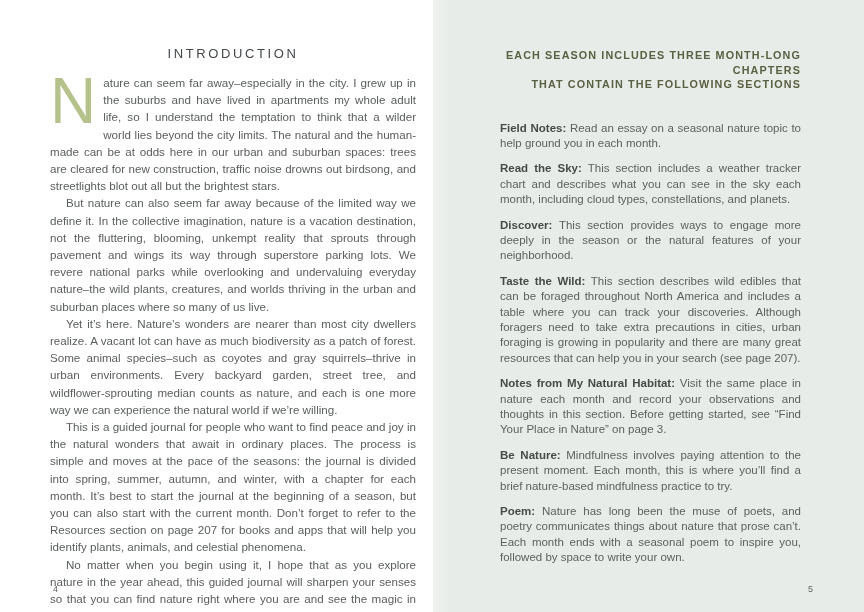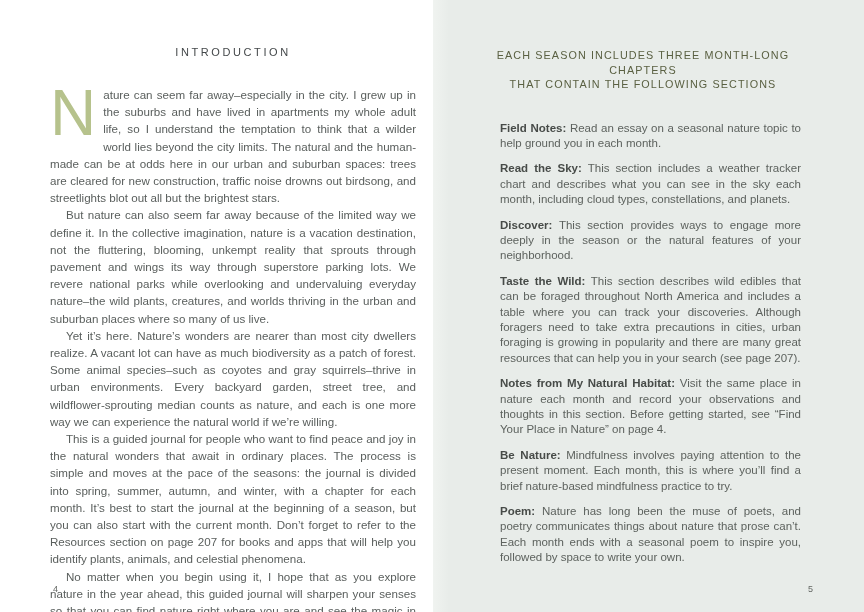--- a/index.html
+++ b/index.html
@@ -23,25 +23,25 @@
     width: 433px; height: 612px;
     background: #ffffff;
   }
   .left-content {
     position: absolute;
     left: 50px; top: 46px;
     width: 366px;
   }
   .intro-title {
     text-align: center;
-    font-size: 11px;
+    font-size: 13px;
     font-weight: 400;
     letter-spacing: 2.6px;
     color: #44484a;
-    margin-bottom: 28px;
+    margin-bottom: 13px;
   }
   .body-text p {
     font-size: 11.6px;
     line-height: 17.2px;
     text-align: justify;
     color: #595e5c;
     margin: 0;
   }
   .body-text p.indent { text-indent: 16px; }
   .dropcap {
@@ -66,23 +66,23 @@
     left: 433px; top: 0;
     width: 431px; height: 612px;
     background: linear-gradient(to right, #f0f3f0 0px, #e8ece9 16px, #e8ece9 100%);
   }
   .right-content {
     position: absolute;
     left: 52px; top: 48px;
     width: 316px;
   }
   .season-heading {
-    text-align: center;
+    text-align: right;
     font-size: 10.8px;
-    font-weight: 400;
+    font-weight: 700;
     letter-spacing: 1.1px;
     line-height: 14.5px;
     color: #5a6042;
     margin-bottom: 29px;
   }
   .sections p {
     font-size: 11.5px;
     line-height: 15.4px;
     text-align: justify;
     color: #5d625e;
@@ -116,21 +116,21 @@
     <div class="right-content">
       <div class="season-heading">
         <span>EACH SEASON INCLUDES THREE MONTH-LONG CHAPTERS</span><br>
         <span>THAT CONTAIN THE FOLLOWING SECTIONS</span>
       </div>
       <div class="sections">
         <p><span class="label">Field Notes:</span> <span>Read an essay on a seasonal nature topic to help ground you in each month.</span></p>
         <p><span class="label">Read the Sky:</span> <span>This section includes a weather tracker chart and describes what you can see in the sky each month, including cloud types, constellations, and planets.</span></p>
         <p><span class="label">Discover:</span> <span>This section provides ways to engage more deeply in the season or the natural features of your neighborhood.</span></p>
         <p><span class="label">Taste the Wild:</span> <span>This section describes wild edibles that can be foraged throughout North America and includes a table where you can track your discoveries. Although foragers need to take extra precautions in cities, urban foraging is growing in popularity and there are many great resources that can help you in your search (see page 207).</span></p>
-        <p><span class="label">Notes from My Natural Habitat:</span> <span>Visit the same place in nature each month and record your observations and thoughts in this section. Before getting started, see “Find Your Place in Nature” on page 4.</span></p>
+        <p><span class="label">Notes from My Natural Habitat:</span> <span>Visit the same place in nature each month and record your observations and thoughts in this section. Before getting started, see “Find Your Place in Nature” on page 3.</span></p>
         <p><span class="label">Be Nature:</span> <span>Mindfulness involves paying attention to the present moment. Each month, this is where you’ll find a brief nature-based mindfulness practice to try.</span></p>
         <p><span class="label">Poem:</span> <span>Nature has long been the muse of poets, and poetry communicates things about nature that prose can’t. Each month ends with a seasonal poem to inspire you, followed by space to write your own.</span></p>
       </div>
     </div>
     <div class="page-num right">5</div>
   </div>
 
 </div>
 
 </body></html>

